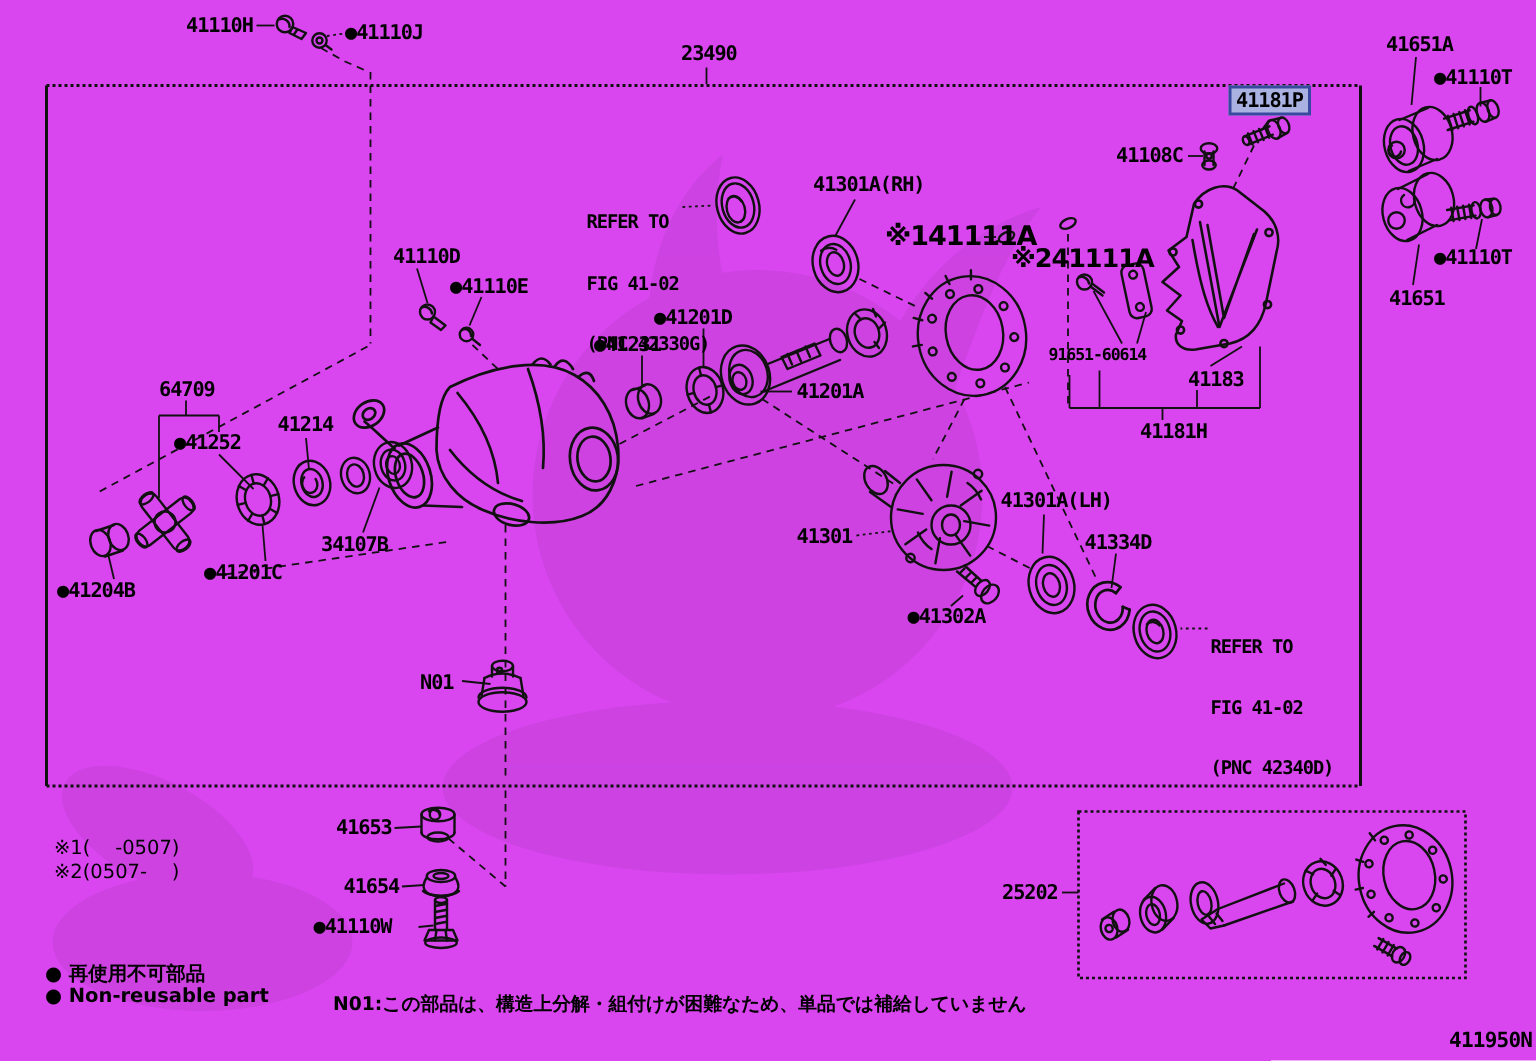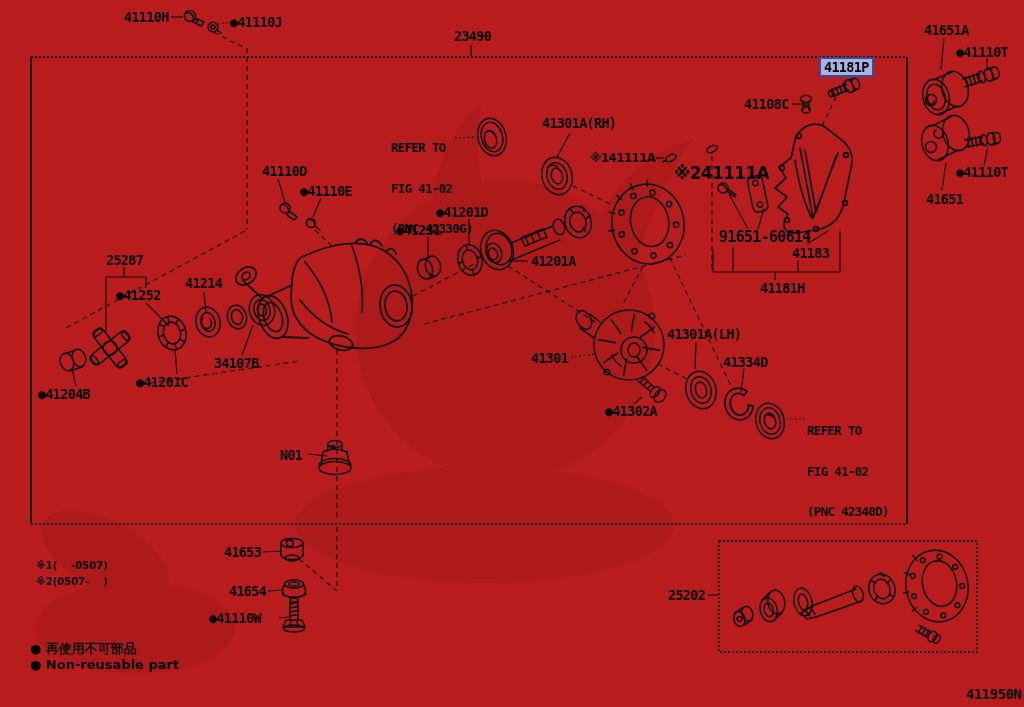--- a/index.html
+++ b/index.html
@@ -1,24 +1,24 @@
 <!DOCTYPE html>
 <html><head>
 <meta charset="utf-8">
 <style>
   html,body{margin:0;padding:0;background:#fff;}
-  .stage{position:relative;width:1024px;height:707px;background:#b91c1c;overflow:hidden;
+  .stage{position:relative;width:1024px;height:707px;background:#d946ef;overflow:hidden;
          font-family:"DejaVu Sans Mono","Liberation Mono",monospace;}
   .stage svg{position:absolute;left:0;top:0;}
   .lbl{position:absolute;font-weight:bold;font-size:13.5px;line-height:14px;
        letter-spacing:-0.7px;color:#000;white-space:pre;z-index:5;}
   .lbl-hl{background:#a9b2e0;border:2px solid #3a49a0;padding:1px 3px;line-height:14px;}
   .ref{position:absolute;font-weight:bold;font-size:12.5px;line-height:13.5px;
        letter-spacing:-0.7px;color:#000;white-space:pre;z-index:5;}
-  .fnote{position:absolute;font-weight:bold;font-size:10px;line-height:15px;color:#000;
+  .fnote{position:absolute;font-weight:normal;font-size:13px;line-height:15px;color:#000;
          white-space:pre;z-index:5;}
   .jp{font-family:"DejaVu Sans","Liberation Sans",sans-serif;}
   .legend-line{position:absolute;font-weight:bold;font-size:13px;color:#000;white-space:pre;z-index:5;}
   .note-bottom{position:absolute;font-weight:bold;font-size:12.5px;color:#000;white-space:pre;z-index:5;}
   .figcode{position:absolute;font-weight:bold;font-size:14px;letter-spacing:-0.5px;color:#000;z-index:5;}
 </style>
 </head>
 <body>
 
 <div class="stage">
@@ -514,31 +514,31 @@
 </svg>
 
 <div class="lbl" style="left:124px;top:10px">41110H</div>
 <div class="lbl" style="left:230px;top:15px">●41110J</div>
 <div class="lbl" style="left:454px;top:29px">23490</div>
 <div class="lbl" style="left:924px;top:23px">41651A</div>
 <div class="lbl" style="left:956px;top:45px">●41110T</div>
 <div class="lbl lbl-hl" style="left:819px;top:57px">41181P</div>
 <div class="lbl" style="left:744px;top:97px">41108C</div>
 <div class="lbl" style="left:542px;top:116px">41301A(RH)</div>
-<div class="lbl jp" style="left:590px;top:151px;font-size:12px">※141111A</div>
+<div class="lbl jp" style="left:590px;top:151px;font-size:18px">※141111A</div>
 <div class="lbl jp" style="left:674px;top:166px;font-size:17px">※241111A</div>
 <div class="lbl" style="left:262px;top:164px">41110D</div>
 <div class="lbl" style="left:300px;top:184px">●41110E</div>
 <div class="lbl" style="left:436px;top:205px">●41201D</div>
 <div class="lbl" style="left:396px;top:223px">●41231</div>
-<div class="lbl" style="left:719px;top:230px;font-size:15px">91651-60614</div>
+<div class="lbl" style="left:699px;top:230px;font-size:11px">91651-60614</div>
 <div class="lbl" style="left:792px;top:246px">41183</div>
 <div class="lbl" style="left:531px;top:254px">41201A</div>
 <div class="lbl" style="left:760px;top:281px">41181H</div>
-<div class="lbl" style="left:106px;top:253px">25287</div>
+<div class="lbl" style="left:106px;top:253px">64709</div>
 <div class="lbl" style="left:116px;top:288px">●41252</div>
 <div class="lbl" style="left:185px;top:276px">41214</div>
 <div class="lbl" style="left:531px;top:351px">41301</div>
 <div class="lbl" style="left:667px;top:327px">41301A(LH)</div>
 <div class="lbl" style="left:723px;top:355px">41334D</div>
 <div class="lbl" style="left:214px;top:356px">34107B</div>
 <div class="lbl" style="left:136px;top:375px">●41201C</div>
 <div class="lbl" style="left:38px;top:387px">●41204B</div>
 <div class="lbl" style="left:605px;top:404px">●41302A</div>
 <div class="lbl" style="left:280px;top:448px">N01</div>
@@ -557,15 +557,16 @@
 <div class="ref" style="left:807px;top:397px">
   <span style="display:block">REFER TO</span>
   <span style="display:block">FIG 41-02</span>
   <span style="display:block">(PNC 42340D)</span>
 </div>
 
 <div class="fnote jp" style="left:36px;top:558px">※1(    -0507)</div>
 <div class="fnote jp" style="left:36px;top:574px">※2(0507-    )</div>
 <div class="legend-line jp" style="left:30px;top:640px">● 再使用不可部品</div>
 <div class="legend-line jp" style="left:30px;top:657px">● Non-reusable part</div>
+<div class="note-bottom jp" style="left:222px;top:661px">N01:この部品は、構造上分解・組付けが困難なため、単品では補給していません</div>
 <div class="figcode" style="left:966px;top:686px">411950N</div>
 
 </div>
 
 </body></html>

